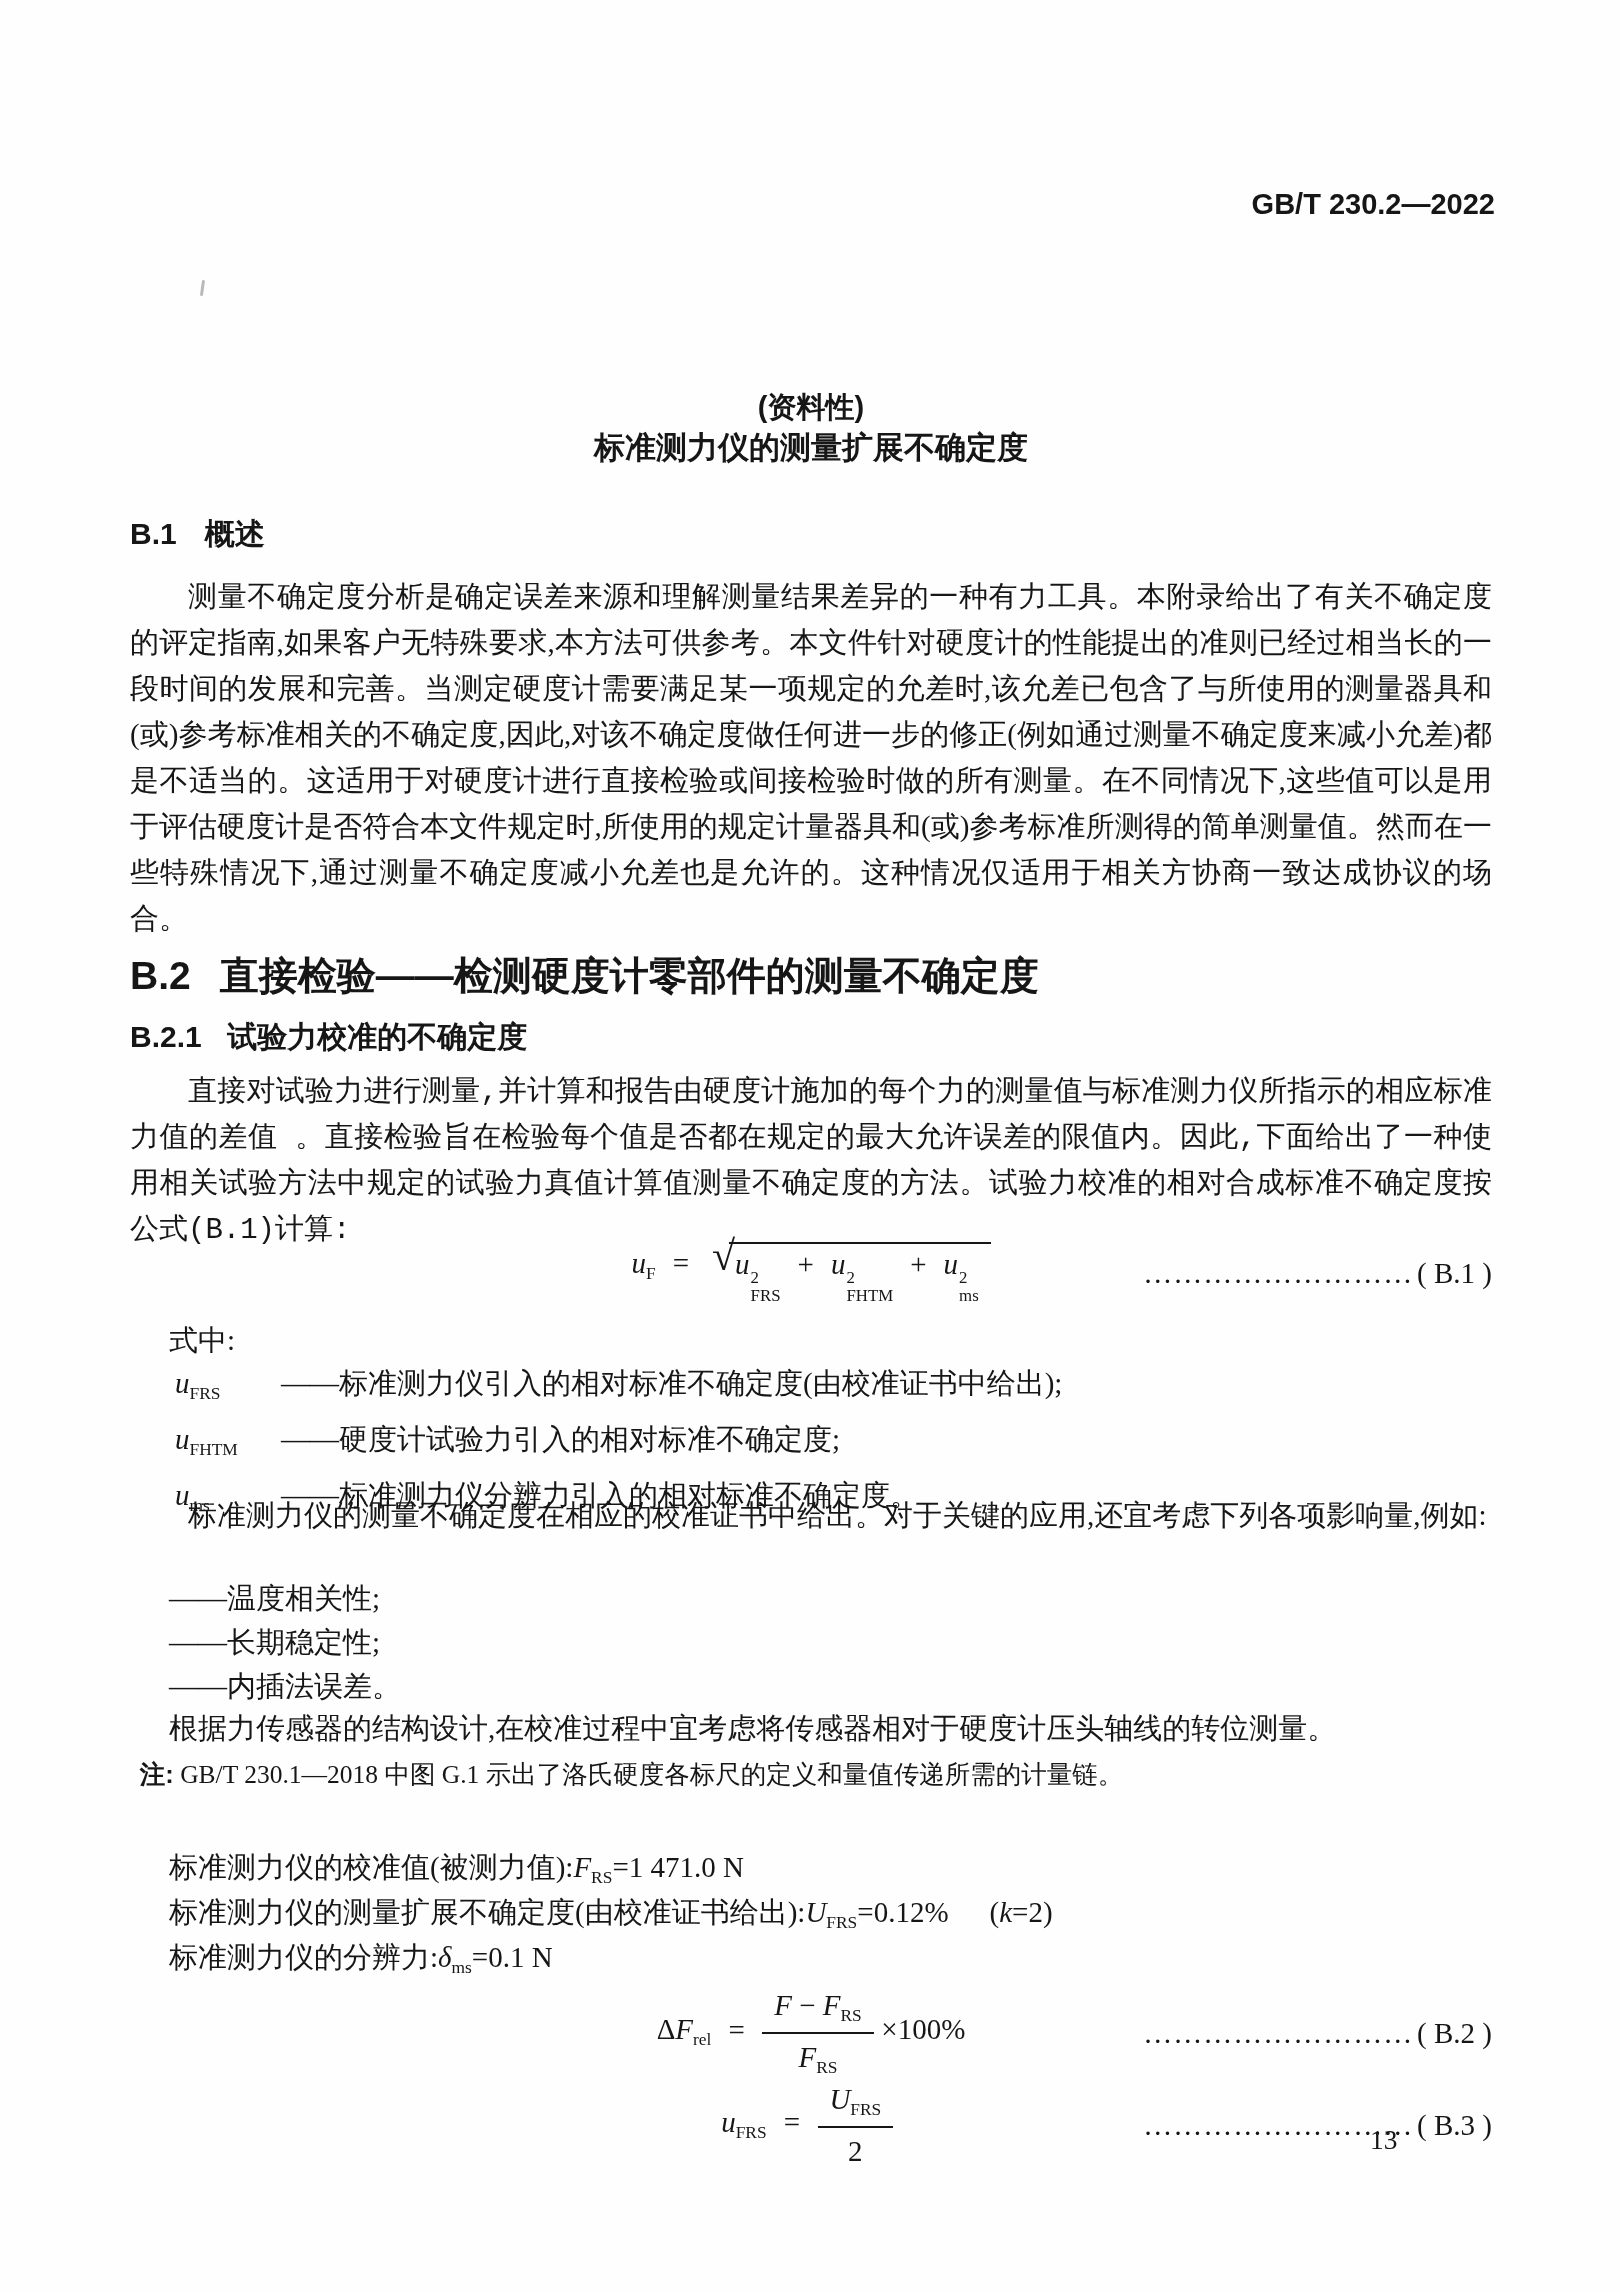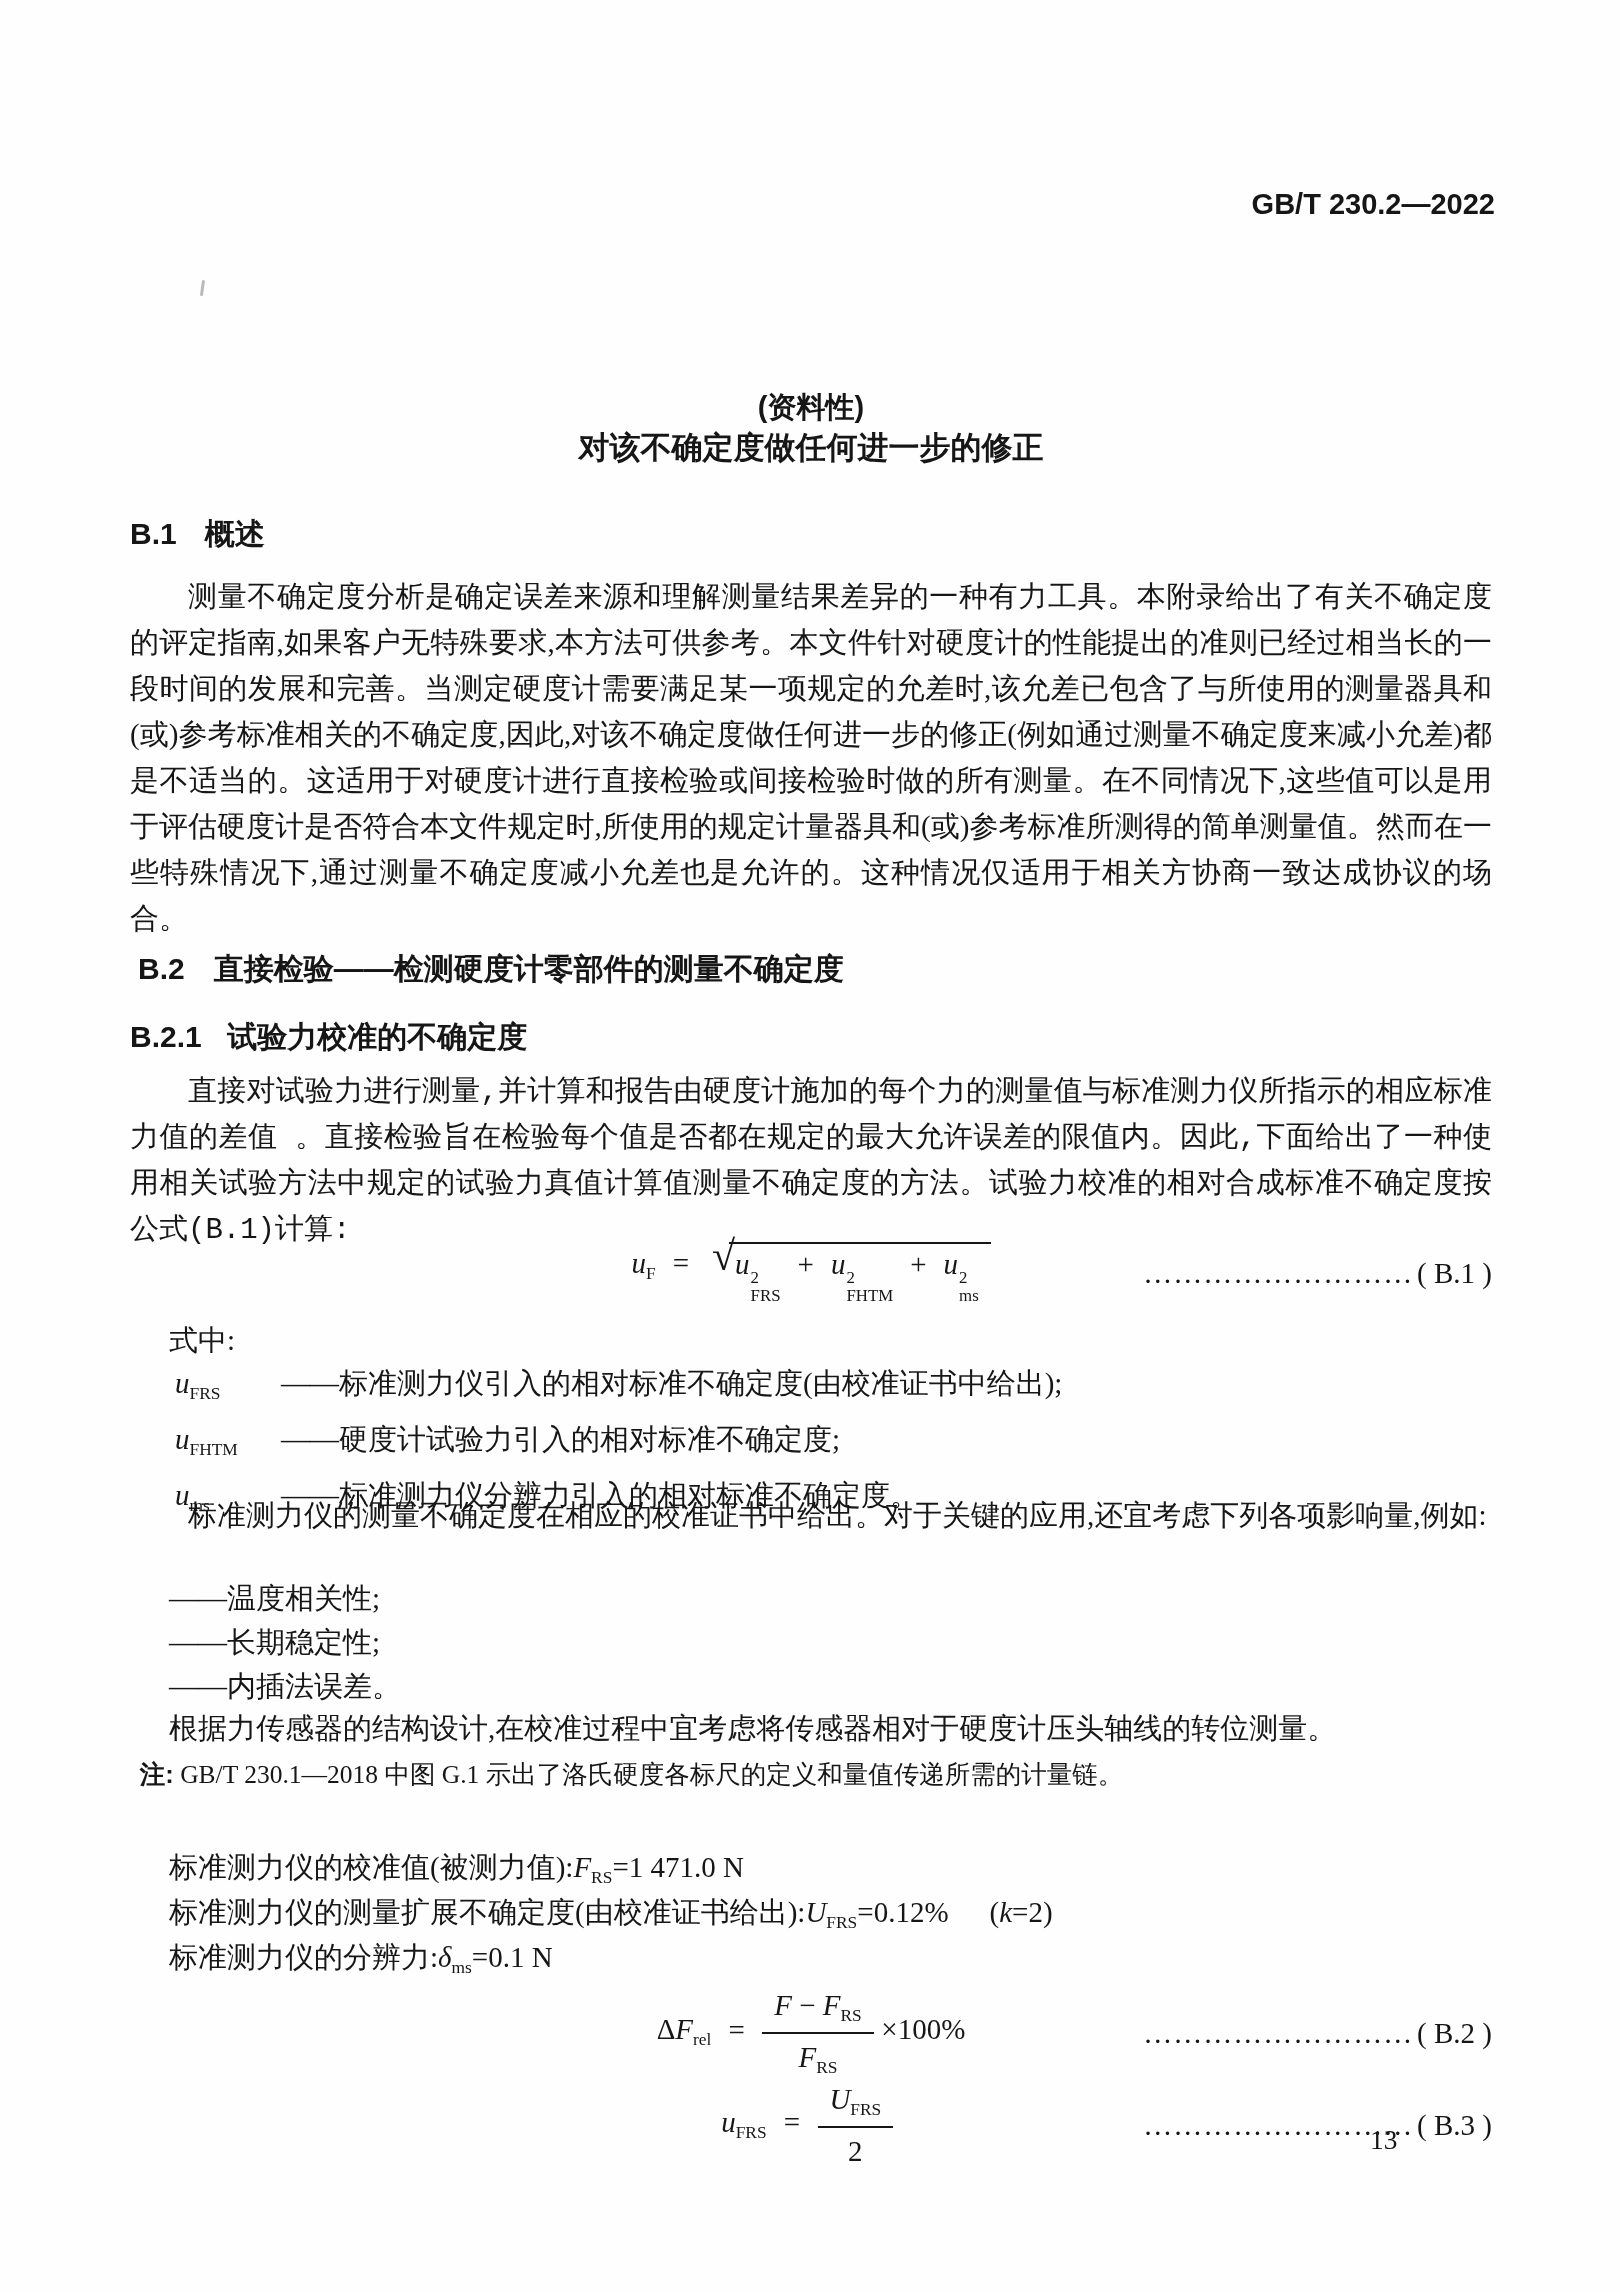--- a/index.html
+++ b/index.html
@@ -49,29 +49,29 @@
 </head>
 <body>
 
 <div class="page">
 
   <div class="artifact"></div>
 
   <div class="abs hd" style="top:188px;text-align:right;right:125px;left:auto;width:auto;font-size:29px;">GB/T 230.2—2022</div>
 
   <div class="abs hd center" style="top:388px;font-size:29px;">(资料性)</div>
-  <div class="abs hd center" style="top:427px;font-size:31px;">对该不确定度做任何进一步的修正</div>
+  <div class="abs hd center" style="top:427px;font-size:31px;">标准测力仪的测量扩展不确定度</div>
 
   <div class="abs hd" style="top:514px;font-size:30px;">
     <span style="margin-right:28px;">B.1</span><span>概述</span>
   </div>
 
   <div class="abs just indent" style="top:573px;">测量不确定度分析是确定误差来源和理解测量结果差异的一种有力工具。本附录给出了有关不确定度的评定指南,如果客户无特殊要求,本方法可供参考。本文件针对硬度计的性能提出的准则已经过相当长的一段时间的发展和完善。当测定硬度计需要满足某一项规定的允差时,该允差已包含了与所使用的测量器具和(或)参考标准相关的不确定度,因此,对该不确定度做任何进一步的修正(例如通过测量不确定度来减小允差)都是不适当的。这适用于对硬度计进行直接检验或间接检验时做的所有测量。在不同情况下,这些值可以是用于评估硬度计是否符合本文件规定时,所使用的规定计量器具和(或)参考标准所测得的简单测量值。然而在一些特殊情况下,通过测量不确定度减小允差也是允许的。这种情况仅适用于相关方协商一致达成协议的场合。</div>
 
-  <div class="abs hd" style="top:949px;font-size:30px;margin-left:8px;">
+  <div class="abs hd" style="top:949px;font-size:39px;">
     <span style="margin-right:29px;">B.2</span><span>直接检验——检测硬度计零部件的测量不确定度</span>
   </div>
 
   <div class="abs hd" style="top:1017px;font-size:30px;">
     <span style="margin-right:25.5px;">B.2.1</span><span>试验力校准的不确定度</span>
   </div>
 
   <div class="abs just indent" style="top:1070px;font-family:Liberation Mono, monospace;">直接对试验力进行测量,并计算和报告由硬度计施加的每个力的测量值与标准测力仪所指示的相应标准力值的差值 。直接检验旨在检验每个值是否都在规定的最大允许误差的限值内。因此,下面给出了一种使用相关试验方法中规定的试验力真值计算值测量不确定度的方法。试验力校准的相对合成标准不确定度按公式(B.1)计算:</div>
 
   <div class="abs formula-row" style="top:1233px;height:80px;">

